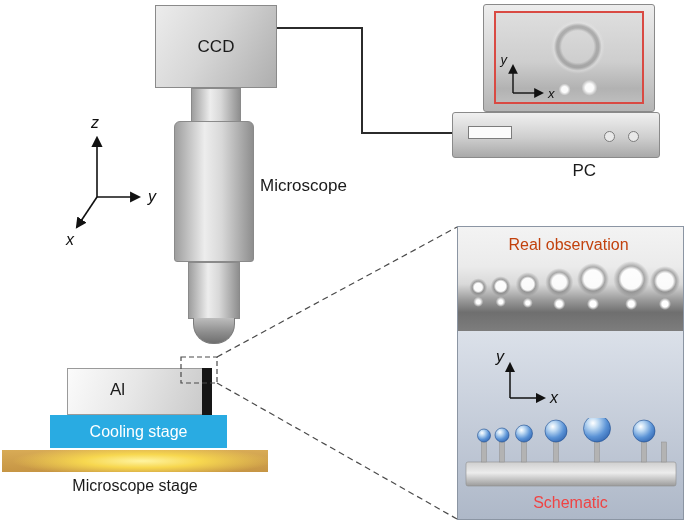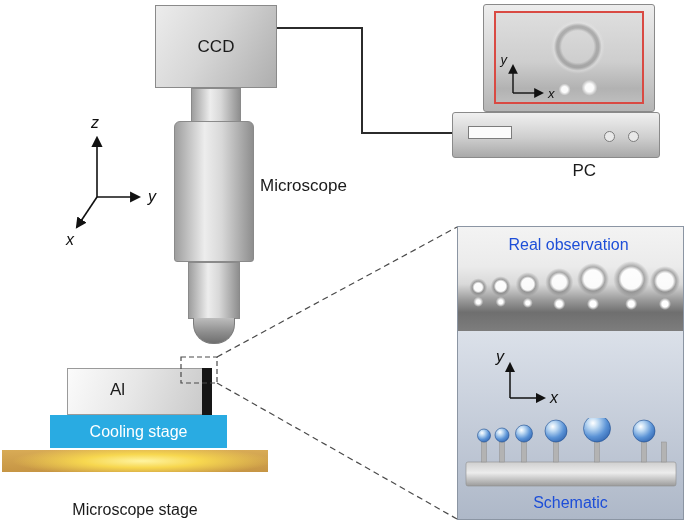--- a/index.html
+++ b/index.html
@@ -43,21 +43,21 @@
   .al-block { left:67px; top:368px; width:145px; height:47px;
               background:linear-gradient(110deg,#fbfbfb 0%,#e7e7e7 45%,#c7c7c7 100%); border:1px solid #9a9a9a; }
   .al-stripe { left:202px; top:368px; width:10px; height:47px; background:#161616; }
   .al-label { left:110px; top:380px; width:40px; text-align:left; }
   .cooling { left:50px; top:415px; width:177px; height:33px; background:#29abe2; }
   .cooling-label { color:#ffffff; font-size:16px; }
   .stage-bar { left:2px; top:450px; width:266px; height:22px;
                background:
                  radial-gradient(ellipse 130px 15px at 140px 50%, #fff4a1 0%, #f7d74f 45%, rgba(210,162,76,0) 100%),
                  linear-gradient(180deg,#d8ab56 0%,#c69544 100%); }
-  .stage-label { left:25px; top:477px; width:220px; text-align:center;margin-top:24px; }
+  .stage-label { left:25px; top:477px; width:220px; text-align:center; }
 
   
   .inset-panel { left:457px; top:226px; width:227px; height:294px; border:1px solid #8b95a3;
                  background:linear-gradient(180deg,#eef1f6 0%,#dfe4ec 30%,#c3cbd8 70%,#aeb8c8 100%); }
   .photo { left:458px; top:227px; width:225px; height:104px;
            background:
              radial-gradient(circle at 9% 58%, rgba(255,255,255,.95) 0 4px, rgba(110,110,110,.55) 6px, rgba(255,255,255,0) 9px),
              radial-gradient(circle at 19% 57%, rgba(255,255,255,.95) 0 5px, rgba(110,110,110,.55) 7px, rgba(255,255,255,0) 10px),
              radial-gradient(circle at 31% 55%, rgba(255,255,255,.9) 0 6px, rgba(110,110,110,.5) 8px, rgba(255,255,255,0) 12px),
              radial-gradient(circle at 45% 53%, rgba(255,255,255,.9) 0 7px, rgba(110,110,110,.5) 10px, rgba(255,255,255,0) 14px),
@@ -65,22 +65,22 @@
              radial-gradient(circle at 77% 50%, rgba(255,255,255,.92) 0 10px, rgba(110,110,110,.5) 13px, rgba(255,255,255,0) 18px),
              radial-gradient(circle at 92% 52%, rgba(255,255,255,.9) 0 8px, rgba(110,110,110,.5) 11px, rgba(255,255,255,0) 15px),
              radial-gradient(circle at 9% 72%, #ffffff 0 2px, rgba(255,255,255,0) 5px),
              radial-gradient(circle at 19% 72%, #ffffff 0 2px, rgba(255,255,255,0) 5px),
              radial-gradient(circle at 31% 73%, #ffffff 0 2px, rgba(255,255,255,0) 5px),
              radial-gradient(circle at 45% 74%, #ffffff 0 3px, rgba(255,255,255,0) 6px),
              radial-gradient(circle at 60% 74%, #ffffff 0 3px, rgba(255,255,255,0) 6px),
              radial-gradient(circle at 77% 74%, #ffffff 0 3px, rgba(255,255,255,0) 6px),
              radial-gradient(circle at 92% 74%, #ffffff 0 3px, rgba(255,255,255,0) 6px),
              linear-gradient(180deg,#f3f3f3 0%,#ebebeb 38%,#d9d9d9 55%,#9b9b9b 70%,#6f6f6f 82%,#7d7d7d 100%); }
-  .real-obs-label { left:458px; top:236px; width:221px; text-align:center; color:#1d4ed8; }
-  .schematic-label { left:457px; top:494px; width:227px; text-align:center; color:#1d4ed8; }
+  .real-obs-label { left:458px; top:236px; width:221px; text-align:center; color:#c2410c; }
+  .schematic-label { left:457px; top:494px; width:227px; text-align:center; color:#ef4444; }
 
   
   .overlay { position:absolute; left:0; top:0; width:685px; height:521px; pointer-events:none; }
   svg text { font-family:"Liberation Sans", sans-serif; font-style:italic; fill:#111; }
   .ax-main { font-size:16px; }
   .ax-small { font-size:13px; }
 </style>
 </head>
 <body>
 

